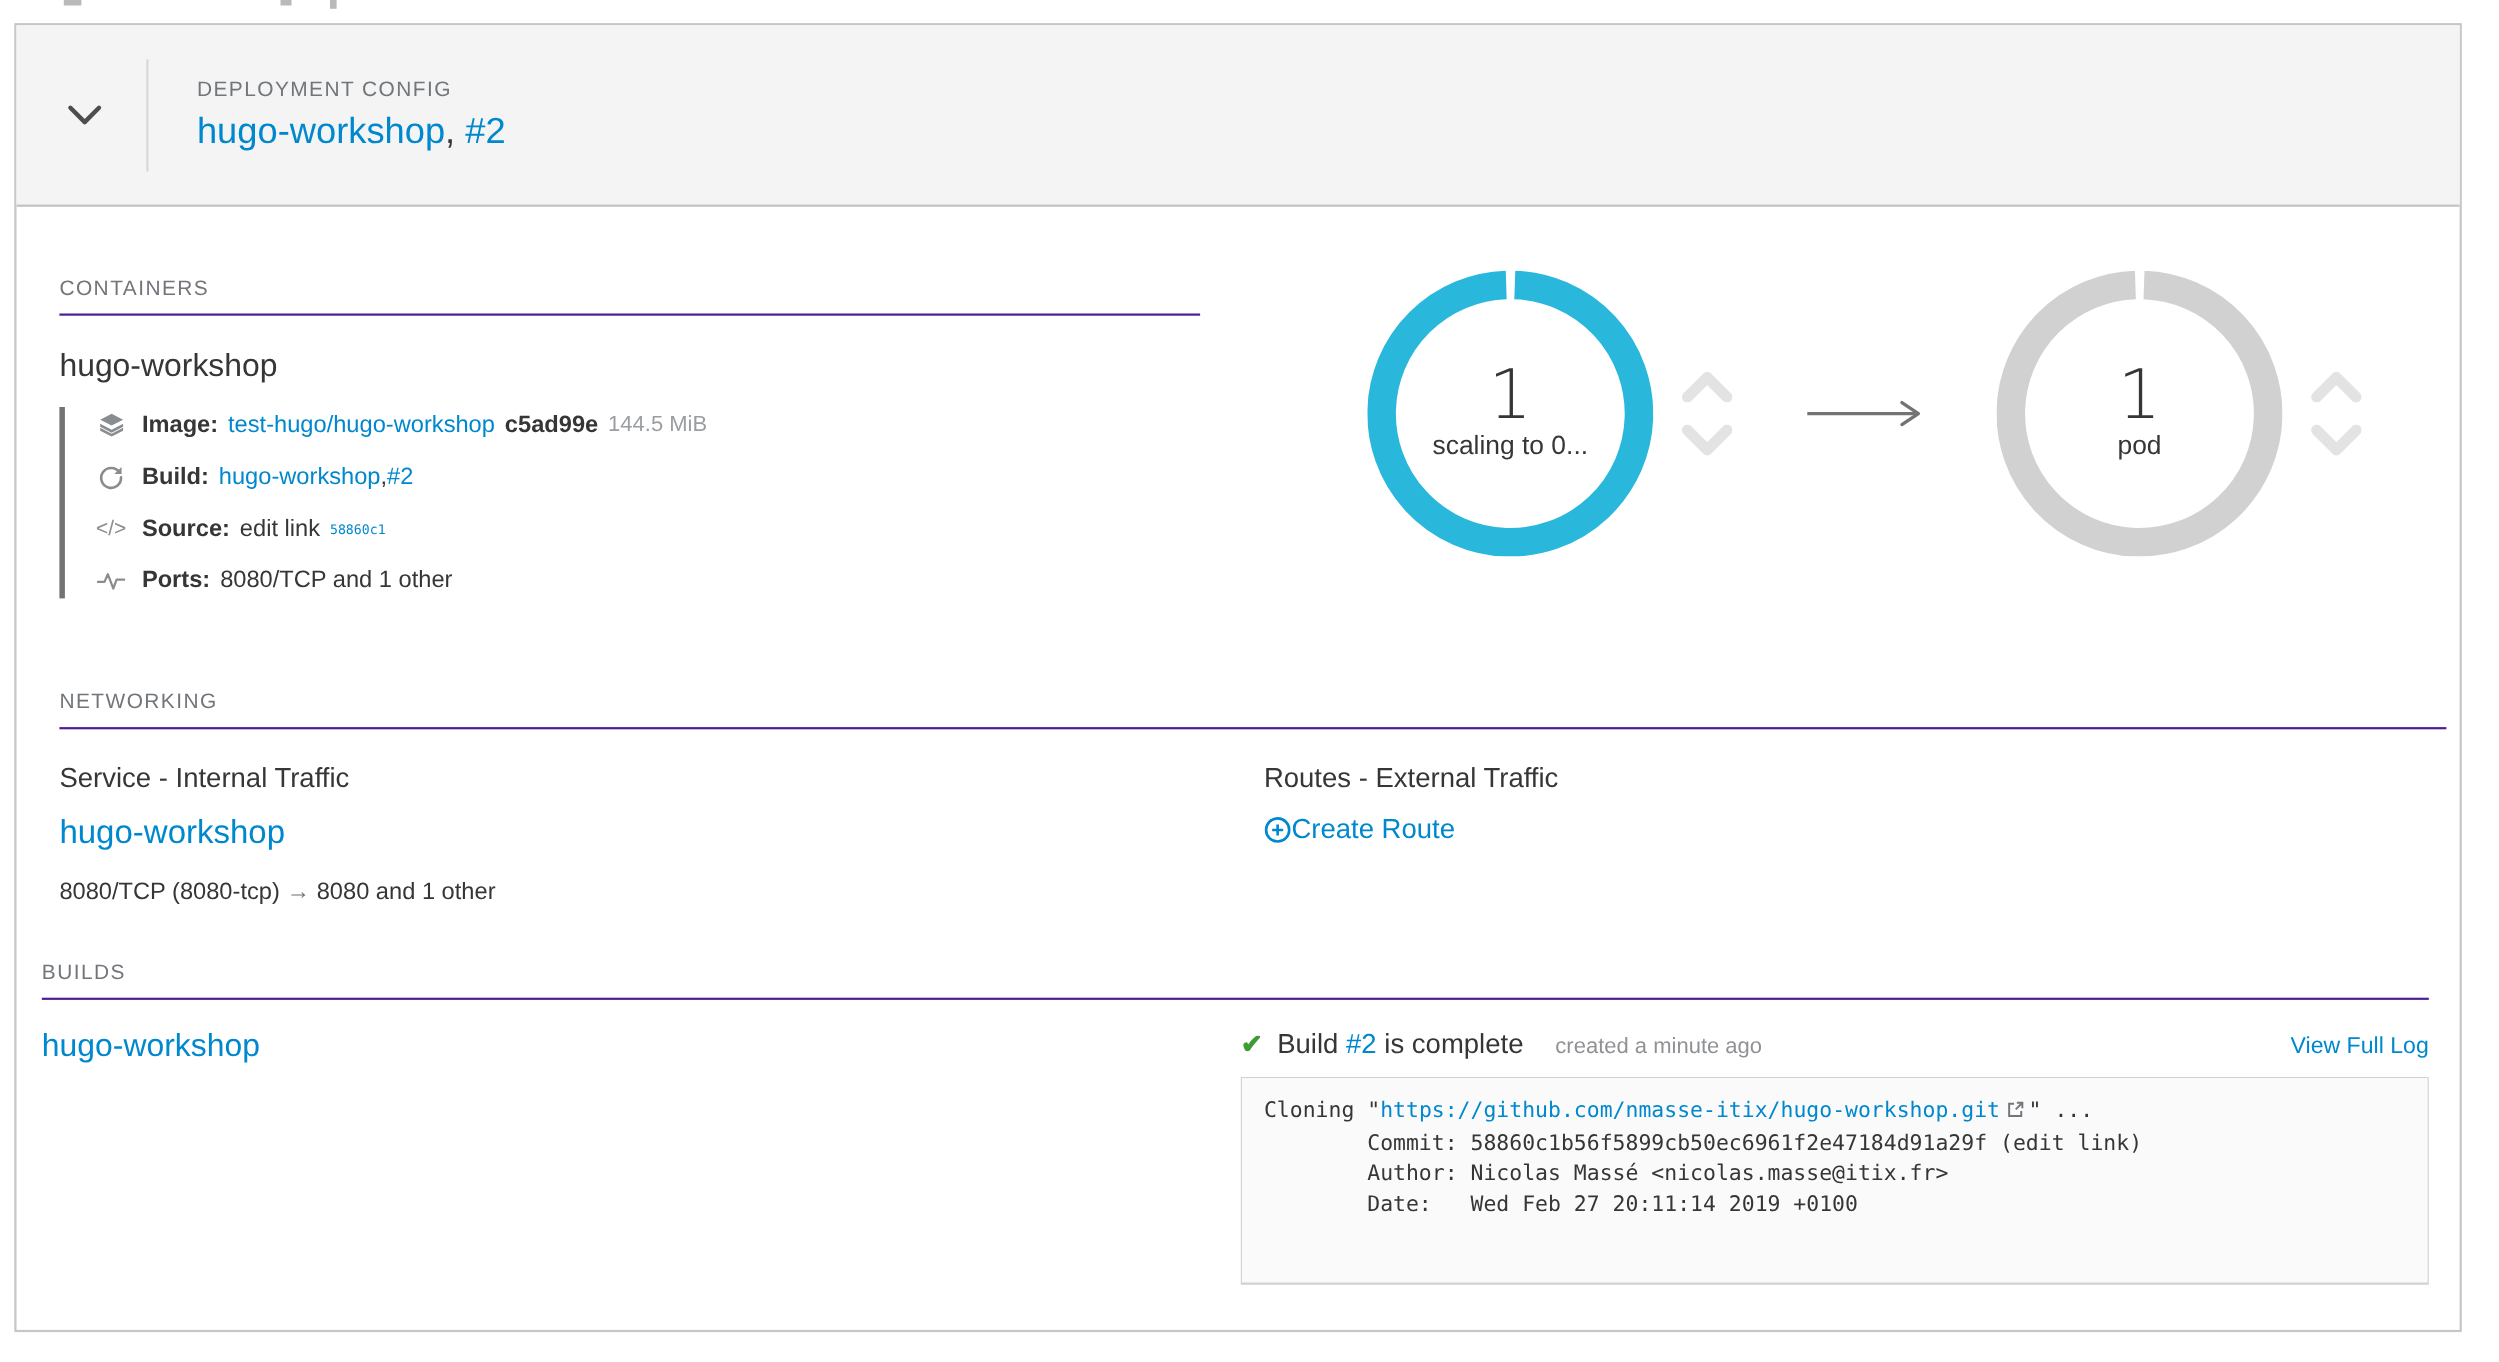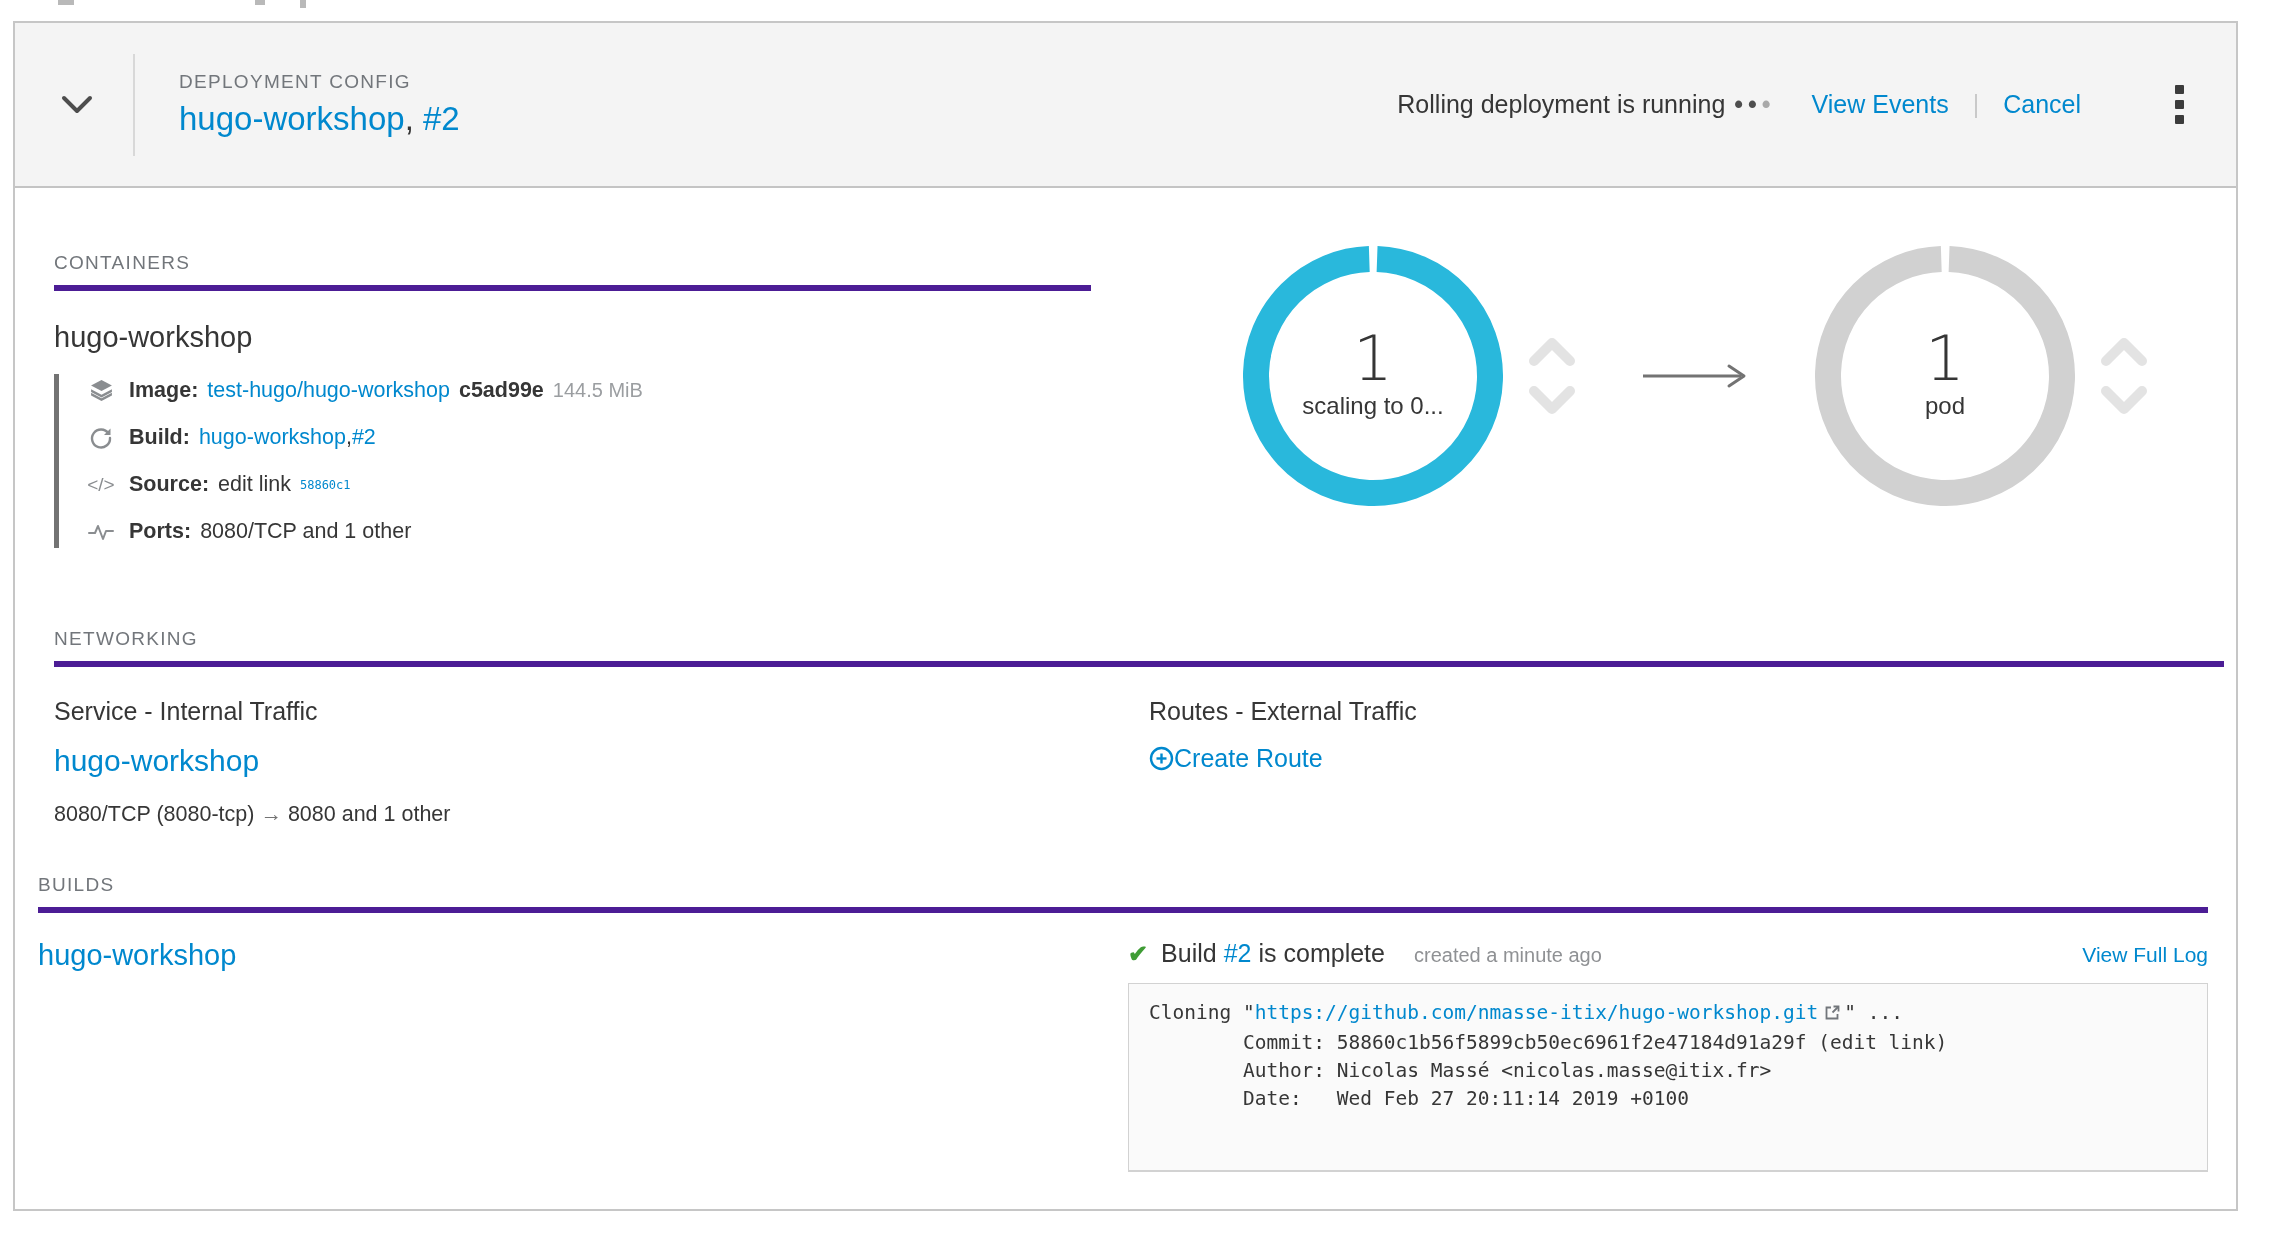--- a/index.html
+++ b/index.html
@@ -33,21 +33,21 @@
   .dots-light { color:#a9a9a9; letter-spacing:5px; font-weight:700; }
   .view-events { margin-left:36px; }
   .pipe { color:#c9c9c9; margin:0 24px; font-size:25px; }
   .kebab { margin-left:90px; display:flex; flex-direction:column; gap:6px; cursor:pointer; padding:4px; }
   .kebab span { width:9px; height:9px; background:#3b3b3b; border-radius:1px; }
 
   .panel-body { position:relative; height:1047px; }
 
   
   .section-label { font-size:19px; color:#72767b; letter-spacing:1.3px;
-                   padding-bottom:11px; border-bottom:6px solid #4c1d95; }
+                   padding-bottom:11px; border-bottom:2px solid #4c1d95; }
 
   
   .containers-block { position:absolute; left:39px; top:64px; width:1037px; }
   .container-name { font-size:29px; font-weight:400; color:#363636; margin-top:30px; }
   .container-details { margin-top:20px; border-left:5px solid #737373; padding-left:26px;
                        display:flex; flex-direction:column; gap:14px; }
   .detail-row { display:flex; align-items:center; font-size:21.5px; height:33px; }
   .detail-icon { width:32px; margin-right:12px; color:#8a8d90; display:flex;
                  align-items:center; justify-content:center; font-size:19px; }
   .detail-label { font-weight:700; margin-right:9px; }
@@ -113,32 +113,20 @@
       </svg>
     </span>
     <span class="header-divider"></span>
     <div class="title-block">
       <span class="kind-label">DEPLOYMENT CONFIG</span>
       <span class="title-line">
         <a class="link">hugo-workshop</a><span class="title-sep">, </span><a class="link">#2</a>
       </span>
     </div>
 
-    <div class="header-right">
-      <span class="status-text">Rolling deployment is running</span>
-      <span class="dots"><span>••</span><span class="dots-light">•</span></span>
-      <a class="link view-events">View Events</a>
-      <span class="pipe">|</span>
-      <a class="link">Cancel</a>
-      <span class="kebab">
-          <span></span>
-          <span></span>
-          <span></span>
-        </span>
-    </div>
   </div>
 
   <div class="panel-body">
 
     <div class="containers-block">
       <div class="section-label">CONTAINERS</div>
       <div class="container-name">hugo-workshop</div>
 
       <div class="container-details">
         <div class="detail-row">

